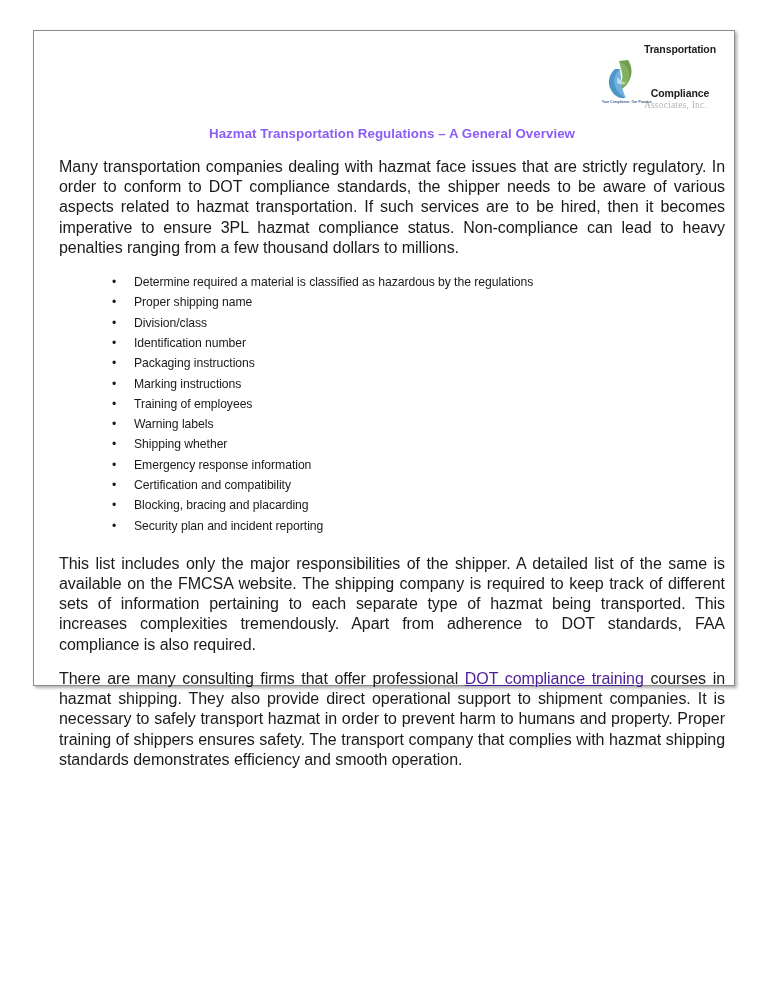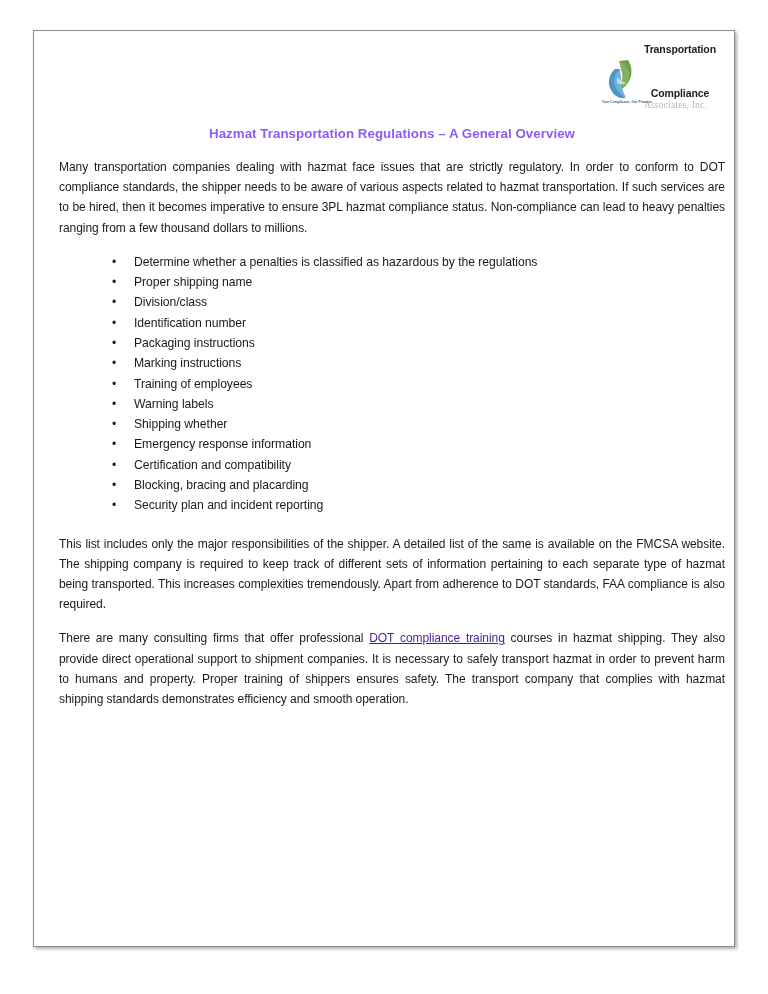--- a/index.html
+++ b/index.html
@@ -22,21 +22,21 @@
     width: 768px;
     height: 994px;
     background: #ffffff;
   }
 
   #page-sheet {
     position: absolute;
     left: 33px;
     top: 30px;
     width: 702px;
-    height: 917px;
+    height: 656px;
     background: #ffffff;
     border: 1px solid #8c8c8c;
     box-shadow: 2px 2px 3px rgba(0,0,0,0.32);
     box-sizing: border-box;
   }
 
   
   #doc-header {
     position: absolute;
     right: 18px;
@@ -104,21 +104,21 @@
     font-size: 13.3px;
     font-weight: 700;
     color: #8b5cf6;
     text-align: center;
     letter-spacing: 0.05px;
     margin: 0 0 16px 0;
   }
 
   p.body-para {
     font-family: "Liberation Sans", sans-serif;
-    font-size: 12px;
+    font-size: 16px;
     font-weight: 400;
     color: #1a1a1a;
     line-height: 20.2px;
     text-align: justify;
     text-justify: inter-word;
     margin: 0 0 14px 0;
     letter-spacing: -0.05px;
   }
   p.body-para.tight { margin-bottom: 12px; }
 
@@ -183,21 +183,21 @@
     </div>
 
     <div id="content">
 
       <h1 id="doc-title">Hazmat Transportation Regulations – A General Overview</h1>
 
       <p class="body-para">Many transportation companies dealing with hazmat face issues that are strictly regulatory. In order to conform to DOT compliance standards, the shipper needs to be aware of various aspects related to hazmat transportation. If such services are to be hired, then it becomes imperative to ensure 3PL hazmat compliance status. Non-compliance can lead to heavy penalties ranging from a few thousand dollars to millions.</p>
 
 
       <ul id="resp-list">
-          <li><span class="bullet-glyph">•</span><span>Determine whether a penalties is classified as hazardous by the regulations</span></li>
+          <li><span class="bullet-glyph">•</span><span>Determine required a material is classified as hazardous by the regulations</span></li>
           <li><span class="bullet-glyph">•</span><span>Proper shipping name</span></li>
           <li><span class="bullet-glyph">•</span><span>Division/class</span></li>
           <li><span class="bullet-glyph">•</span><span>Identification number</span></li>
           <li><span class="bullet-glyph">•</span><span>Packaging instructions</span></li>
           <li><span class="bullet-glyph">•</span><span>Marking instructions</span></li>
           <li><span class="bullet-glyph">•</span><span>Training of employees</span></li>
           <li><span class="bullet-glyph">•</span><span>Warning labels</span></li>
           <li><span class="bullet-glyph">•</span><span>Shipping whether</span></li>
           <li><span class="bullet-glyph">•</span><span>Emergency response information</span></li>
           <li><span class="bullet-glyph">•</span><span>Certification and compatibility</span></li>

